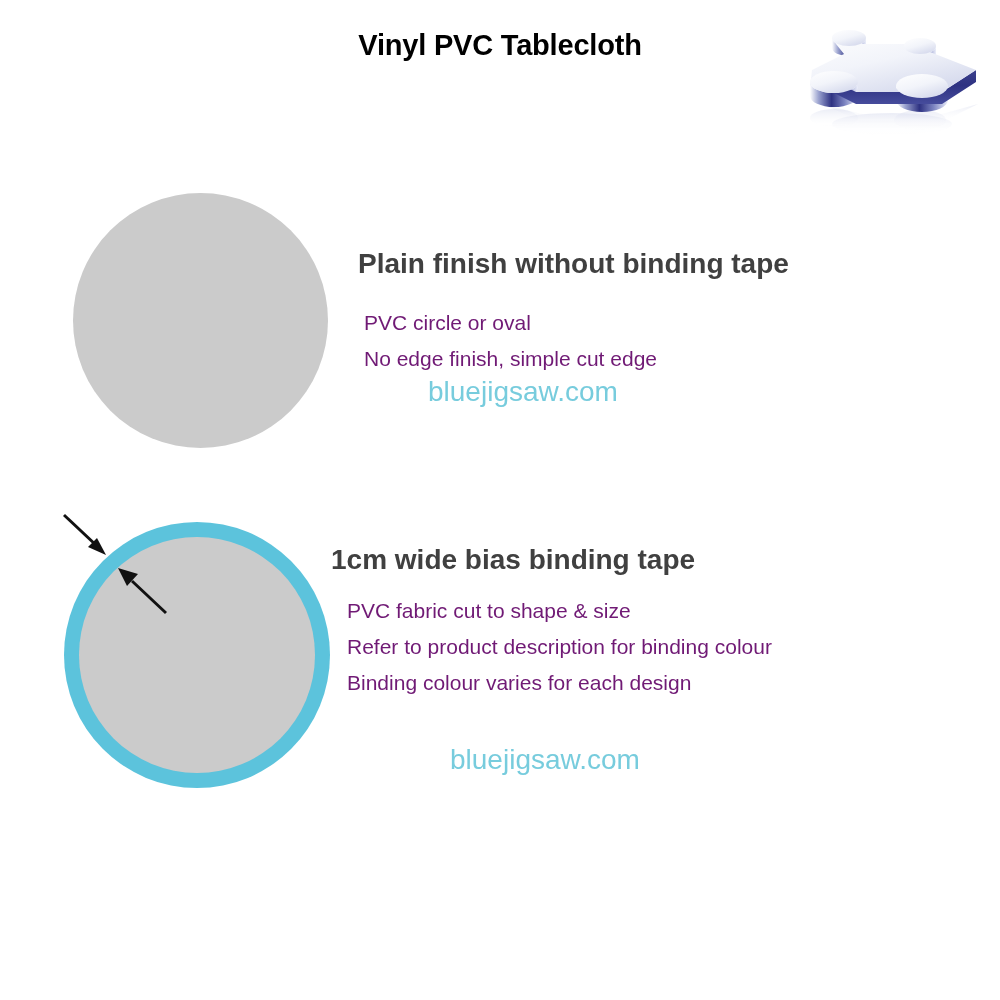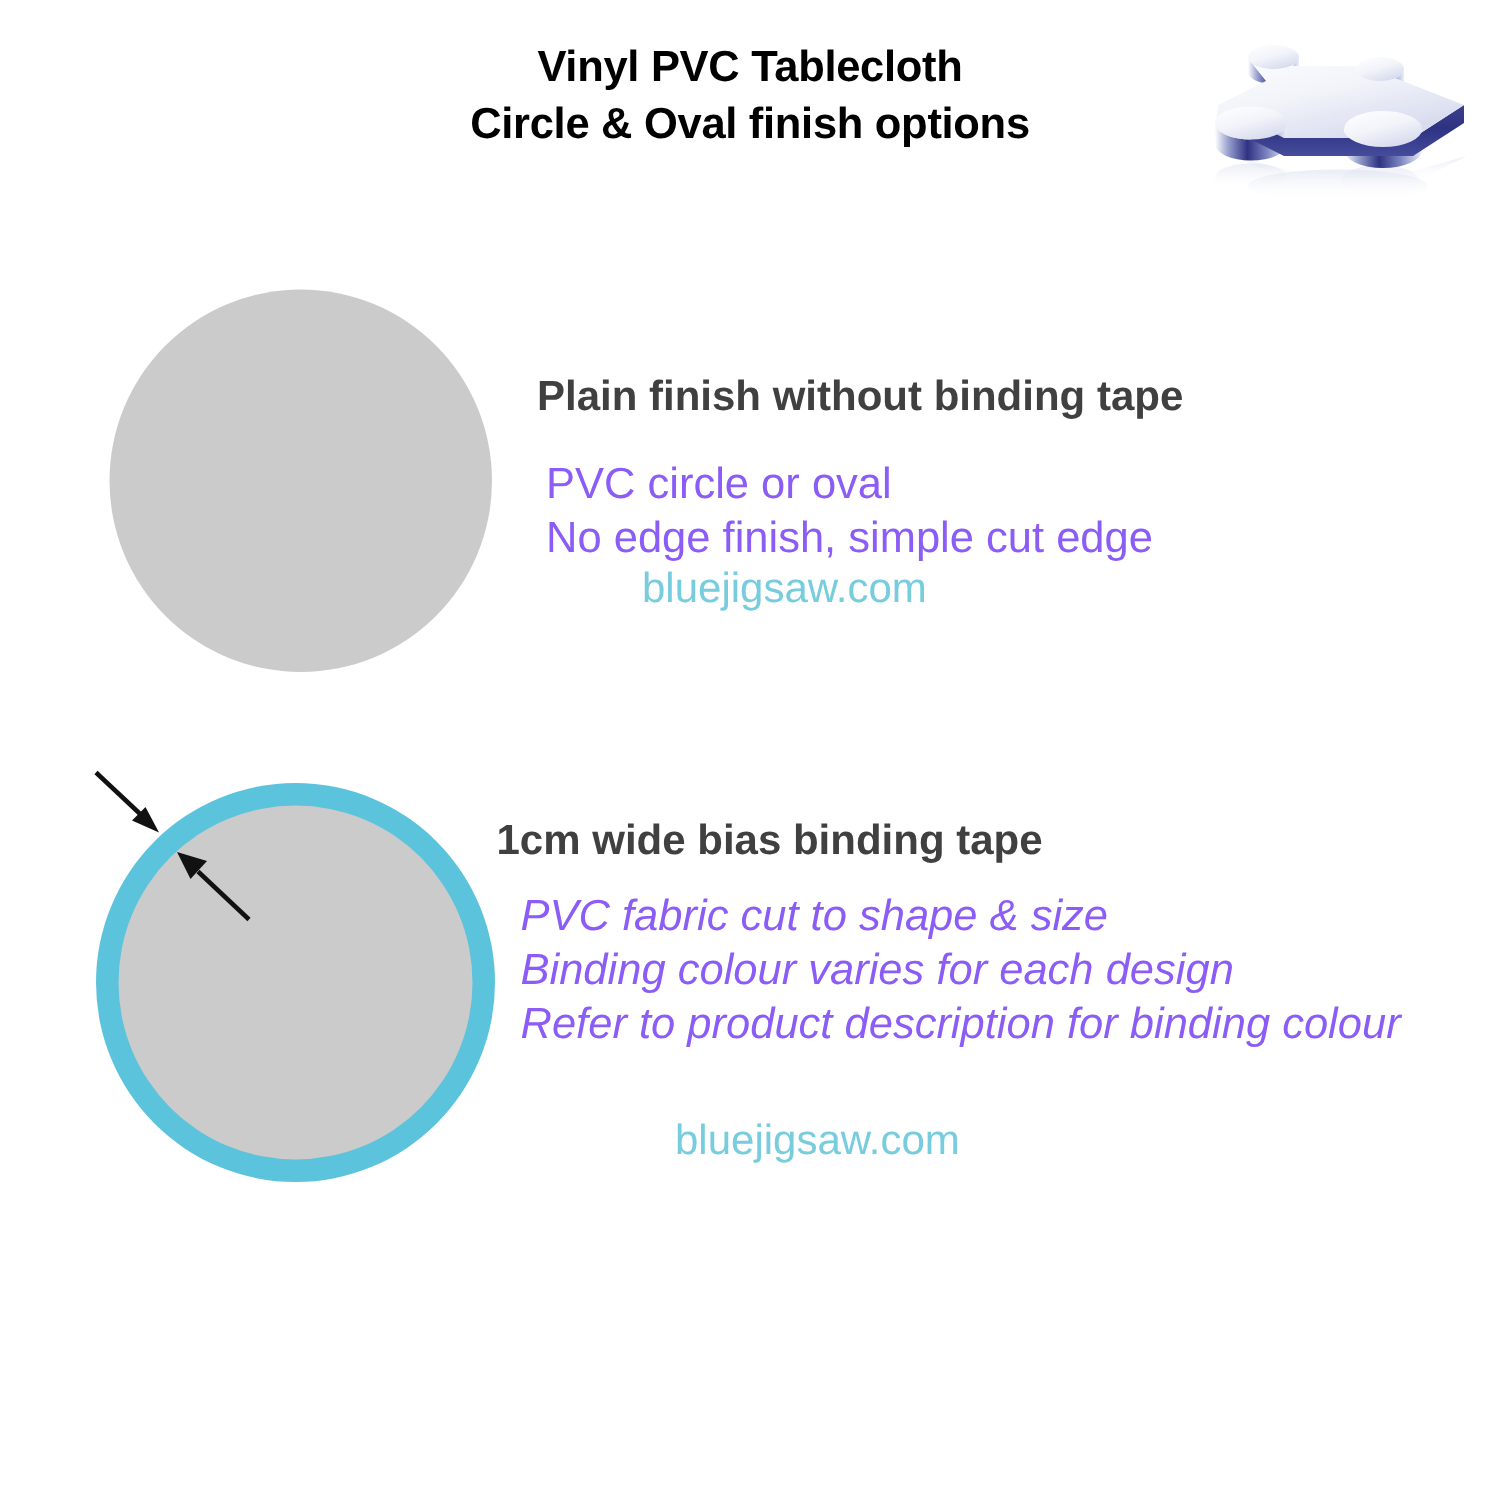--- a/index.html
+++ b/index.html
@@ -98,52 +98,51 @@
   .block-heading {
     position: absolute;
     font-size: 28px;
     font-weight: bold;
     color: #404040;
     white-space: nowrap;
     line-height: 34px;
   }
   .block-body {
     position: absolute;
-    font-size: 29px;
-    color: #8b5cf6;
+    font-size: 21px;
+    color: #701a75;
     line-height: 36px;
     white-space: nowrap;
   }
   .body-line { display: block; }
   .site-link {
     position: absolute;
     font-size: 28px;
     color: #77ccdd;
     white-space: nowrap;
     line-height: 30px;
   }
 
   
   #heading-1 { left: 358px; top: 247px; }
   #body-1    { left: 364px; top: 305px; }
   #link-1    { left: 428px; top: 377px; }
 
   
   #heading-2 { left: 331px; top: 543px; }
-  #body-2    { left: 347px; top: 593px; font-style: italic; }
+  #body-2    { left: 347px; top: 593px; }
   #link-2    { left: 450px; top: 745px; }
 </style>
 </head>
 <body>
 
 <div id="page">
 
   <div id="title-block">
     <div class="title-line">Vinyl PVC Tablecloth</div>
-    <div class="title-line">Circle &amp; Oval finish options</div>
   </div>
 
   <div id="logo">
     <svg viewBox="0 0 196 122" xmlns="http://www.w3.org/2000/svg" aria-hidden="true">
       <defs>
         <linearGradient id="topFace" x1="0" y1="0" x2="0.6" y2="1">
           <stop offset="0%" stop-color="#ffffff"></stop>
           <stop offset="55%" stop-color="#f2f4fa"></stop>
           <stop offset="100%" stop-color="#d8dcee"></stop>
         </linearGradient>
@@ -228,20 +227,20 @@
       <g>
         <line x1="126" y1="118" x2="92" y2="86" stroke="#111111" stroke-width="3"></line>
         <polygon points="78,73 98,79 87,91" fill="#111111"></polygon>
       </g>
     </svg>
 
     <div class="block-heading" id="heading-2">1cm wide bias binding tape</div>
 
     <div class="block-body" id="body-2">
       <span class="body-line">PVC fabric cut to shape &amp; size</span>
+      <span class="body-line">Refer to product description for binding colour</span>
       <span class="body-line">Binding colour varies for each design</span>
-      <span class="body-line">Refer to product description for binding colour</span>
     </div>
 
     <div class="site-link" id="link-2">bluejigsaw.com</div>
   </div>
 
 </div>
 
 </body></html>

